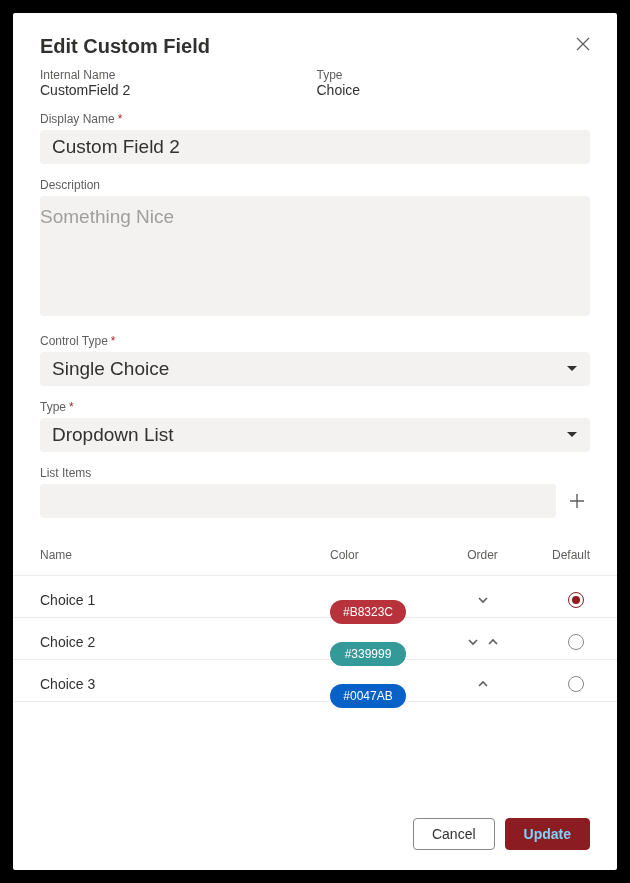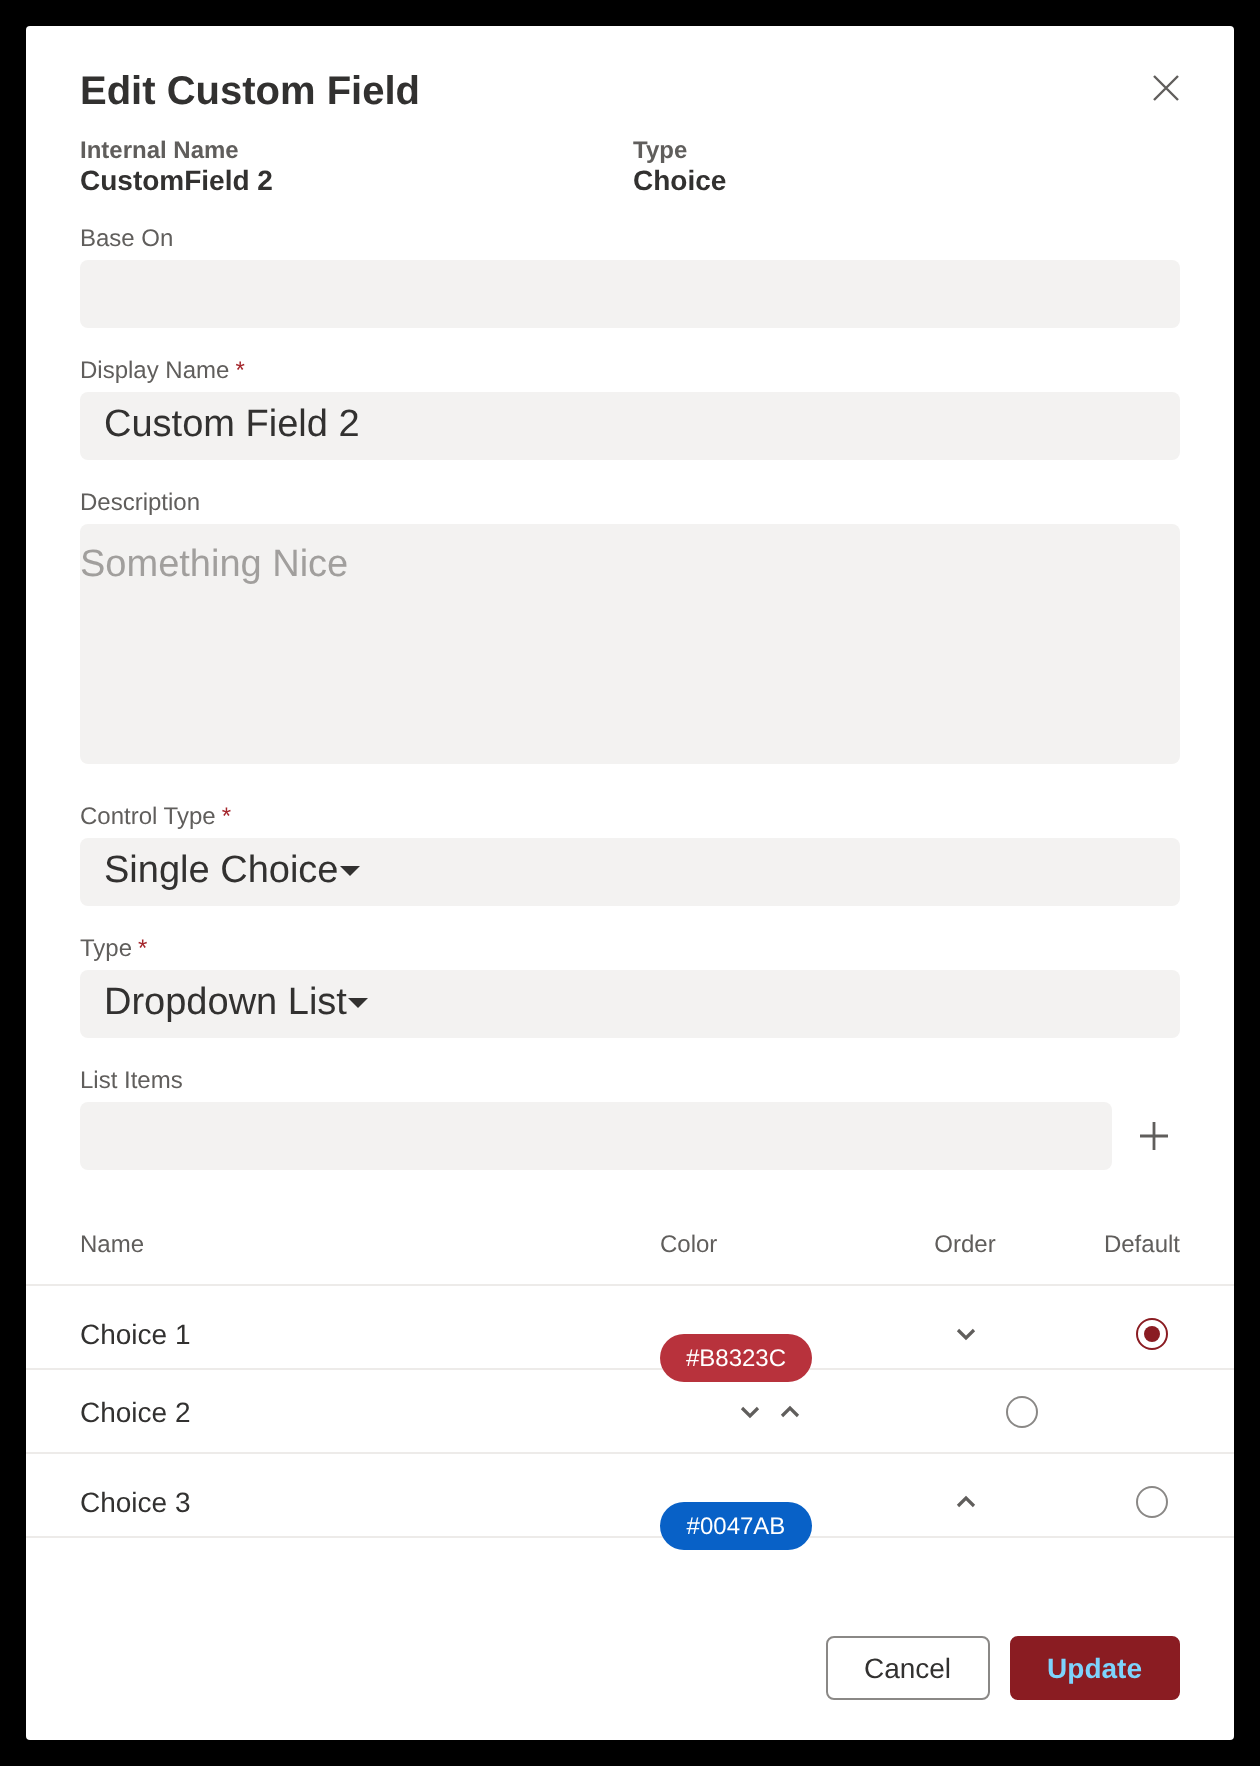--- a/index.html
+++ b/index.html
@@ -13,42 +13,42 @@
     border-radius: 2px;
     padding: 22px 27px 20px 27px;
     display: flex;
     flex-direction: column;
   }
   .dialog-header { display: flex; justify-content: space-between; align-items: flex-start; }
   .dialog-title { font-size: 20px; font-weight: 600; color: #323130; margin: 0 0 10px 0; }
   .close-x { color: #605e5c; cursor: pointer; padding-top: 2px; }
   .close-x svg { width: 14px; height: 14px; }
 
-  .info-row { display: flex; gap: 3px; margin-bottom: 14px; font-weight: bold; }
+  .info-row { display: flex; gap: 3px; margin-bottom: 14px; }
   .info-col { flex: 1; }
   .info-label { font-size: 12px; color: #605e5c; margin-bottom: 0px; }
   .info-value { font-size: 14px; color: #323130; }
 
   .field { margin-bottom: 14px; }
   .field-label { font-size: 12px; color: #605e5c; margin-bottom: 4px; }
   .req { color: #a4262c; margin-left: 3px; }
 
   .text-input, .select-input, .textarea-input, .additem-input {
     width: 100%;
     background: #f3f2f1;
     border: none;
     border-radius: 4px;
     font-family: inherit;
     font-size: 19px;
     color: #323130;
   }
   .text-input { height: 34px; padding: 0 12px; }
   .textarea-input { height: 120px; padding: 10px 0; resize: none; }
   .textarea-input::placeholder { color: #a19f9d; }
-  .select-input { height: 34px; padding: 0 12px; display: flex; align-items: center; cursor: pointer; }
+  .select-input { height: 34px; padding: 0 12px; display: flex; align-items: center; justify-content: space-between; cursor: pointer; }
   .caret svg { width: 12px; height: 12px; }
   .caret { color: #323130; display:flex; align-items:center; }
 
   .additem-row { display: flex; align-items: center; gap: 8px; }
   .additem-input { flex: 1; height: 34px; padding: 0 12px; }
   .plus-btn { width: 26px; height: 26px; display:flex; align-items:center; justify-content:center; color:#605e5c; cursor:pointer; }
   .plus-btn svg { width: 16px; height: 16px; }
 
   .items-table { margin: 10px -27px 0 -27px; }
   .items-header, .item-row {
@@ -108,24 +108,20 @@
     <div class="info-col">
       <div class="info-label">Internal Name</div>
       <div class="info-value">CustomField 2</div>
     </div>
     <div class="info-col">
       <div class="info-label">Type</div>
       <div class="info-value">Choice</div>
     </div>
   </div>
 
-  <div class="field">
-    <div class="field-label">Base On</div>
-    <input class="text-input" value="" style="">
-  </div>
 
   <div class="field">
     <div class="field-label"><span>Display Name</span><span class="req">*</span></div>
     <input class="text-input" value="Custom Field 2" style="">
   </div>
 
   <div class="field">
     <div class="field-label">Description</div>
     <textarea class="textarea-input" placeholder="Something Nice" style=""></textarea>
   </div>
@@ -185,20 +181,21 @@
             </span>
           </div>
           <div class="default-cell">
             <span class="radio selected">
               <span class="dot"></span>
             </span>
           </div>
         </div>
         <div class="item-row">
           <div>Choice 2</div>
+          <div><span class="color-pill" style="background: rgb(51, 153, 153);">#339999</span></div>
           <div class="order-cell">
             <span class="order-btn">
               <svg viewBox="0 0 14 14" stroke="currentColor" stroke-width="1.6" fill="none">
                 <path d="M3 5 L7 9 L11 5"></path>
               </svg>
             </span>
             <span class="order-btn">
               <svg viewBox="0 0 14 14" stroke="currentColor" stroke-width="1.6" fill="none">
                 <path d="M3 9 L7 5 L11 9"></path>
               </svg>

